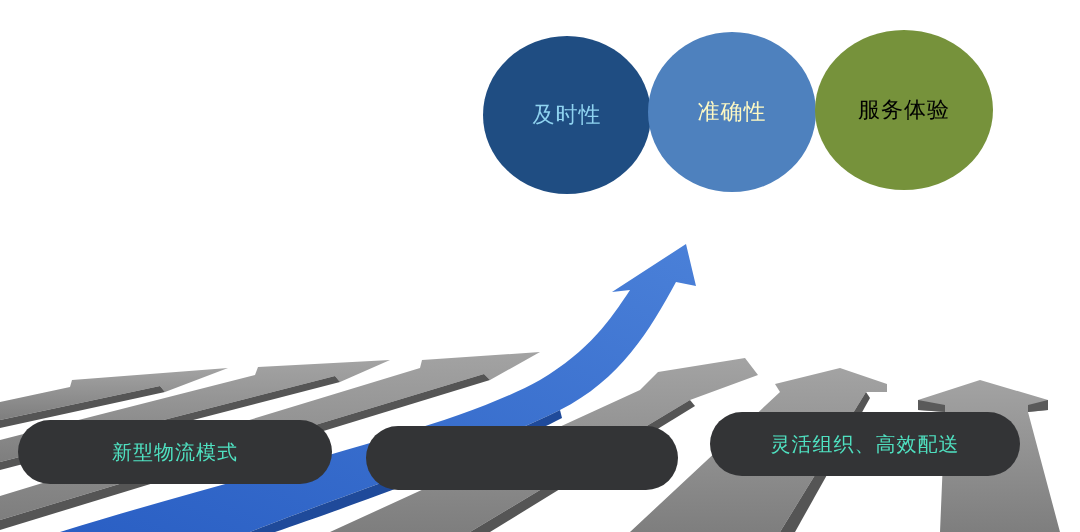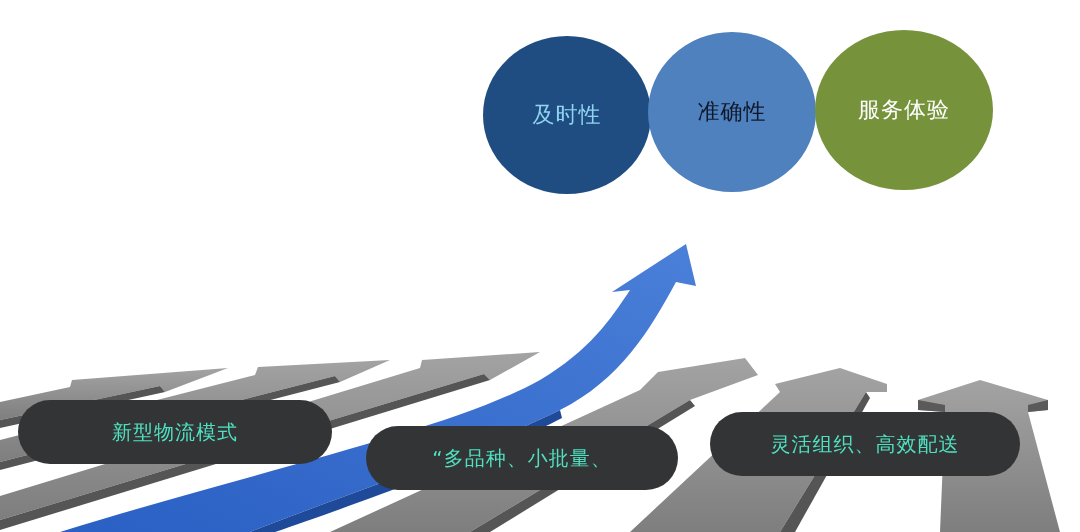--- a/index.html
+++ b/index.html
@@ -2,27 +2,27 @@
 <html><head>
 <meta charset="utf-8">
 <style>
   html, body { margin:0; padding:0; }
   body { width:1080px; height:532px; background:#ffffff; position:relative; overflow:hidden;
          font-family:"DejaVu Sans", sans-serif; }
   .canvas { position:absolute; left:0; top:0; width:984px; height:532px;border-radius:12px; }
   .circle { position:absolute; border-radius:50%; display:flex; align-items:center; justify-content:center;
             font-size:22px; letter-spacing:1px; }
   .c1 { left:483px; top:36px; width:168px; height:158px; background:#1f4d82; color:#8fd3f0; }
-  .c2 { left:648px; top:32px; width:168px; height:160px; background:#4e81be; color:#0f172a; }
-  .c3 { left:815px; top:30px; width:178px; height:160px; background:#76923b; color:#ffffff; }
+  .c2 { left:648px; top:32px; width:168px; height:160px; background:#4e81be; color:#fef9c3; }
+  .c3 { left:815px; top:30px; width:178px; height:160px; background:#76923b; color:#000000; }
   .notch { position:absolute; border-radius:50%; background:#ffffff; }
   .pill { position:absolute; background:#333436; border-radius:32px; display:flex; flex-direction:column;
           align-items:center; justify-content:center; color:#4fe0c0; font-size:20px; line-height:32px;
           letter-spacing:1px; }
-  .p1 { left:18px; top:400px; width:314px; height:64px; }
+  .p1 { left:18px; top:420px; width:314px; height:64px; }
   .p2 { left:366px; top:426px; width:312px; height:64px; }
   .p3 { left:710px; top:412px; width:310px; height:64px; }
 </style>
 </head>
 <body>
 
 <div class="canvas">
   <svg width="1080" height="532" style="position:absolute;left:0;top:0">
     <defs>
       <linearGradient id="g1" x1="0" y1="0" x2="0" y2="1">
@@ -76,18 +76,17 @@
   </div>
   <div class="notch" style="left:636px;top:44px;width:28px;height:138px;border-radius:0 50% 50% 0/0 50% 50% 0;background:transparent;"></div>
   <div class="circle c3">
     <span>服务体验</span>
   </div>
 
   <div class="pill p1">
     <span>新型物流模式</span>
   </div>
   <div class="pill p2">
-    <span>“多品种、小批量、</span>
   </div>
   <div class="pill p3">
     <span>灵活组织、高效配送</span>
   </div>
 </div>
 
 </body></html>

